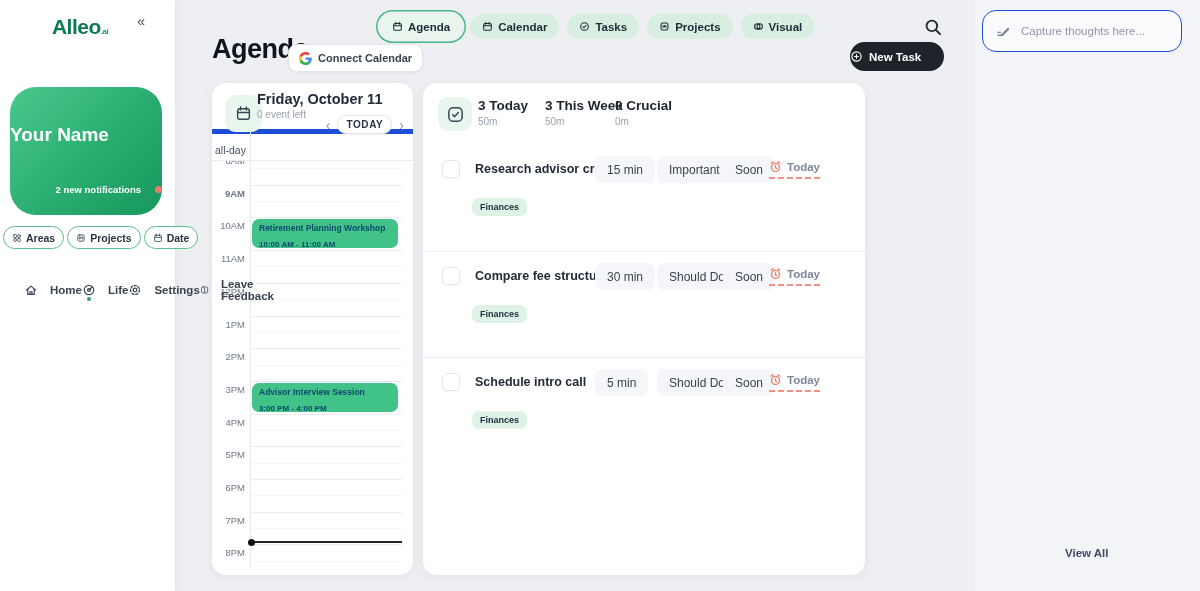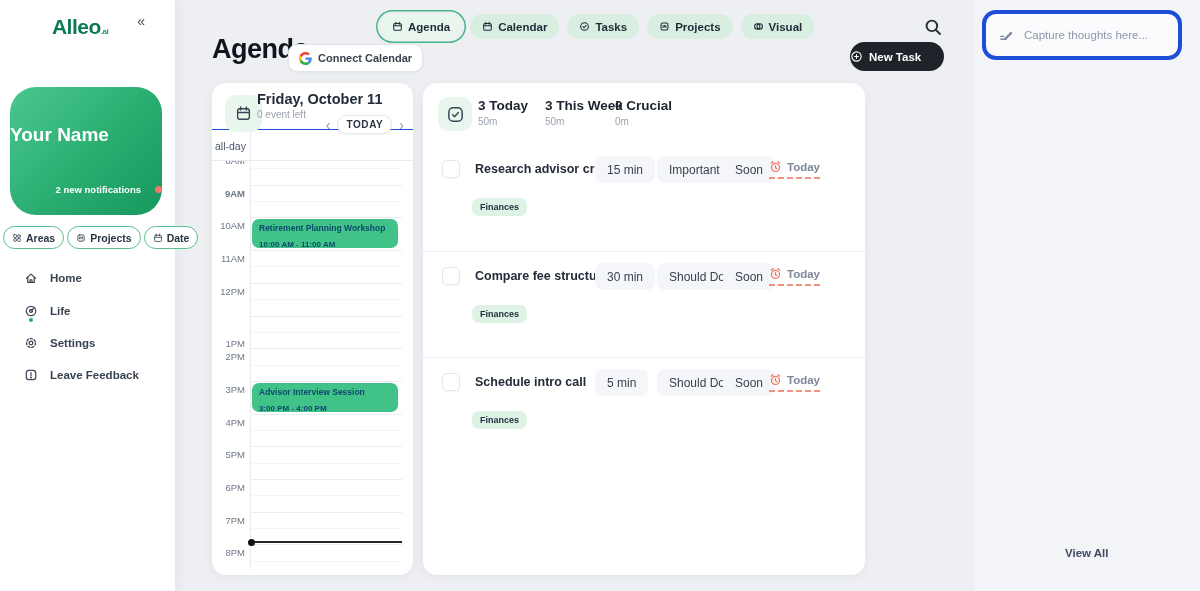--- a/index.html
+++ b/index.html
@@ -24,21 +24,21 @@
   .uname{position:absolute;top:37px;left:0;width:100%;text-align:left;color:#fff;
          font-size:19px;font-weight:800}
   .unotif{position:absolute;bottom:20px;left:0;width:100%;display:flex;justify-content:flex-end;
           align-items:center;gap:14px;color:#fff;font-size:9.5px;font-weight:600}
   .ndot{width:7px;height:7px;border-radius:50%}
   .chips{position:absolute;left:3px;top:226px;display:flex;gap:3px;z-index:4}
   .chip{height:21px;display:flex;align-items:center;gap:4px;padding:0 8px;
         border:1.5px solid #58bf8d;border-radius:13px;background:#fff;
         font-size:10.5px;font-weight:700;color:#2a3442;cursor:pointer;white-space:nowrap}
   .chip svg{width:10px;height:10px}
-  .nav{position:absolute;left:24px;top:262px;display:flex;flex-direction:column}
+  .nav{position:absolute;left:24px;top:274px;display:flex;}
   .nav-item{height:32.4px;display:flex;align-items:center;gap:12px;cursor:pointer;
             font-size:11.5px;font-weight:600;color:#39434f}
   .nav-item .nico{position:relative;width:14px;height:14px;color:#3d4656}
   .nav-item .nico .life-dot{position:absolute;left:5px;bottom:-4px;width:4px;height:4px;
             border-radius:50%;background:#2aa86e}
 
   
   .tabs{position:absolute;left:380px;top:14px;display:flex;gap:8px;z-index:2}
   .tab{height:25px;display:flex;align-items:center;gap:5px;padding:0 12px;background:#d7eee1;
        border-radius:14px;font-size:11.5px;font-weight:700;color:#1e2a36;cursor:pointer}
@@ -53,22 +53,22 @@
            font-size:11px;font-weight:600;color:#39414e;cursor:pointer;
            box-shadow:0 1px 3px rgba(20,30,50,.06)}
   .connect svg{width:13px;height:13px}
   .newtask{position:absolute;left:850px;top:42px;width:94px;height:29px;border-radius:15px;
            color:#fff;display:flex;align-items:center;gap:6px;
            font-size:11.5px;font-weight:700;cursor:pointer}
   .newtask svg{width:13px;height:13px}
 
   
   .right-panel{position:absolute;left:975px;top:0;width:225px;height:591px;background:#f3f4f8}
-  .capture{position:absolute;left:7px;top:10px;width:200px;height:50px;background:#fbfbfd;
-           border:4px solid #1d4ed8;border-radius:14px;display:flex;align-items:center;gap:8px;
+  .capture{position:absolute;left:7px;top:10px;width:200px;height:42px;background:#fbfbfd;
+           border:1px solid #1d4ed8;border-radius:14px;display:flex;align-items:center;gap:8px;
            padding:0 13px;box-sizing:border-box}
   .capture input{border:0;outline:0;background:transparent;flex:1;font-size:11.5px;
            color:#4a5366;font-family:"Liberation Sans",sans-serif}
   .capture input::placeholder{color:#8e96a8}
   .viewall{position:absolute;left:90px;top:547px;font-size:11.5px;font-weight:700;
            color:#3e4a66;cursor:pointer}
 
   
   .cal-panel{position:absolute;left:212px;top:83px;width:201px;height:492px;background:#fff;
              border-radius:14px;box-shadow:0 2px 12px rgba(25,35,60,.05);overflow:hidden;z-index:2}
@@ -81,21 +81,21 @@
   .cal-chev{color:#8d95a4;font-size:14px;line-height:1;cursor:pointer;padding:0 1px}
   .today-btn{background:#fff;border:1px solid #e4e6eb;border-radius:9px;padding:3px 8px;
              font-size:10px;font-weight:800;letter-spacing:.6px;color:#2b3443;cursor:pointer;
              box-shadow:0 1px 2px rgba(20,30,50,.05)}
   .grid{position:absolute;left:0;top:0;right:0;bottom:0}
   .hline{position:absolute;left:38px;right:11px;height:1px;background:#e9edf2;z-index:1}
   .hline.half{background:#f3f5f8}
   .hlabel{position:absolute;left:0;width:33px;text-align:right;font-size:9.5px;color:#6e7887;z-index:1}
   .vline{position:absolute;left:38px;top:46px;bottom:6px;width:1px;background:#e8ebf0;z-index:3}
   .allday{position:absolute;left:0;right:0;top:46px;height:32px;background:#fff;z-index:2;
-          border-top:1px solid #1d4ed8;border-bottom:1px solid #e8ebf0;box-sizing:border-box}
+          border-top:5px solid #1d4ed8;border-bottom:1px solid #e8ebf0;box-sizing:border-box}
   .allday .adlabel{position:absolute;left:3px;top:10px;font-size:10.5px;color:#49556a}
   .event{position:absolute;left:40px;width:146px;border-radius:7px;padding:4px 7px;
          box-sizing:border-box;color:#0c4a6e;cursor:pointer;z-index:2;overflow:hidden}
   .event .et{font-size:8.5px;font-weight:600;white-space:nowrap}
   .event .etm{font-size:8px;font-weight:800;margin-top:7px}
   .nowline{position:absolute;left:38px;right:11px;height:2px;background:#262626;z-index:4}
   .nowdot{position:absolute;left:36px;width:7px;height:7px;border-radius:50%;background:#111;z-index:4}
 
   
   .task-panel{position:absolute;left:423px;top:83px;width:442px;height:492px;background:#fff;
@@ -321,21 +321,21 @@
       <div class="hline half" style="top: 150.75px;"></div>
       <div class="hlabel" style="top: 137.4px;">10AM</div>
       <div class="hline" style="top: 167.1px;"></div>
       <div class="hline half" style="top: 183.45px;"></div>
       <div class="hlabel" style="top: 170.1px;">11AM</div>
       <div class="hline" style="top: 199.8px;"></div>
       <div class="hline half" style="top: 216.15px;"></div>
       <div class="hlabel" style="top: 202.8px;">12PM</div>
       <div class="hline" style="top: 232.5px;"></div>
       <div class="hline half" style="top: 248.85px;"></div>
-      <div class="hlabel" style="top: 235.5px; margin-top: 19px;">1PM</div>
+      <div class="hlabel" style="top: 235.5px;">1PM</div>
       <div class="hline" style="top: 265.2px;"></div>
       <div class="hline half" style="top: 281.55px;"></div>
       <div class="hlabel" style="top: 268.2px;">2PM</div>
       <div class="hline" style="top: 297.9px;"></div>
       <div class="hline half" style="top: 314.25px;"></div>
       <div class="hlabel" style="top: 300.9px;">3PM</div>
       <div class="hline" style="top: 330.6px;"></div>
       <div class="hline half" style="top: 346.95px;"></div>
       <div class="hlabel" style="top: 333.6px;">4PM</div>
       <div class="hline" style="top: 363.3px;"></div>

